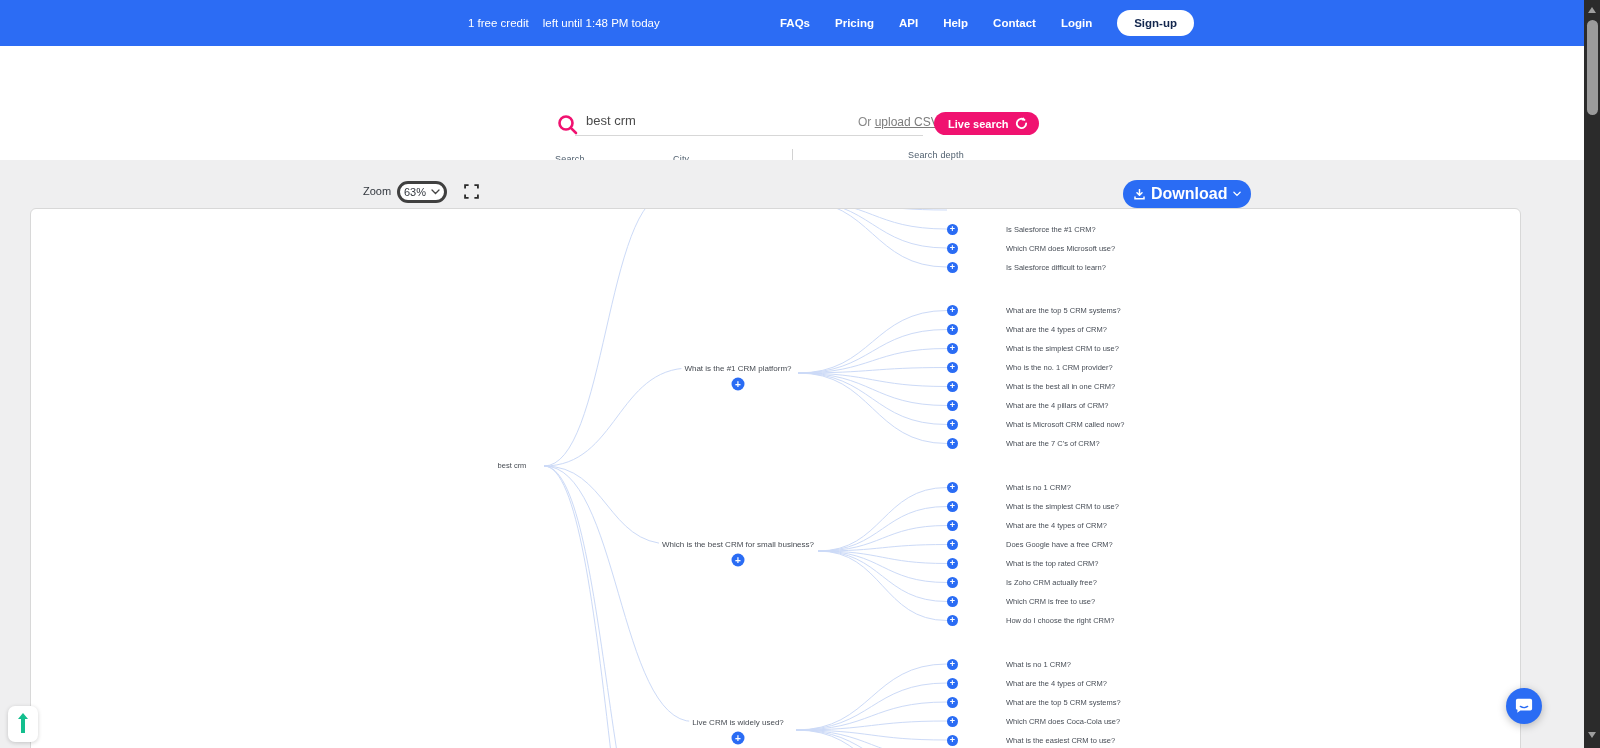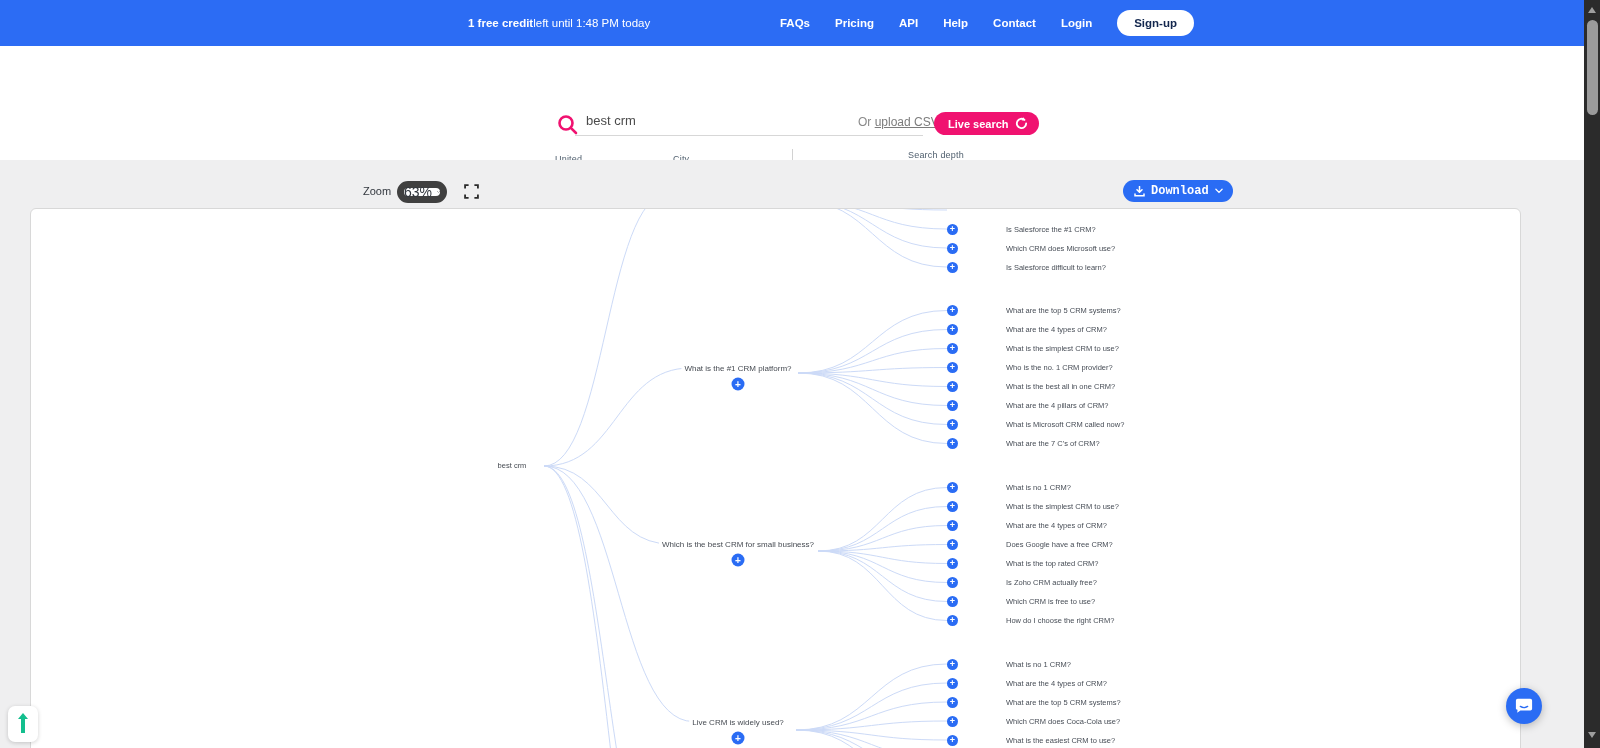--- a/index.html
+++ b/index.html
@@ -5,21 +5,21 @@
   html,body{margin:0;padding:0;}
   body{
     width:1600px;height:748px;position:relative;overflow:hidden;
     font-family:"Liberation Sans",sans-serif;background:#fff;
   }
   
   .navbar{position:absolute;left:0;top:0;width:1600px;height:46px;background:#2c6cf4;z-index:10;}
   .brand{position:absolute;left:353px;top:0;height:46px;display:flex;align-items:center;gap:8px;cursor:pointer;}
   .brand-text{color:#fff;font-size:18px;font-weight:700;letter-spacing:.2px;}
   .credit{position:absolute;left:468px;top:0;height:46px;display:flex;align-items:center;color:#fff;font-size:11.5px;}
-  .credit b{font-weight:700;margin-right:0;}
+  .credit b{font-weight:400;margin-right:14px;}
   .nav-links{position:absolute;right:406px;top:0;height:46px;display:flex;align-items:center;gap:25px;}
   .nav-links a{color:#fff;font-size:11.5px;font-weight:600;text-decoration:none;cursor:pointer;white-space:nowrap;}
   .signup{background:#fff;color:#12264d;font-weight:700;font-size:11.5px;border:none;border-radius:999px;
     padding:7px 17px;cursor:pointer;font-family:inherit;}
   
   .search-section{position:absolute;left:0;top:46px;width:1600px;height:114px;background:#fff;}
   .search-icon{position:absolute;left:557px;top:68px;}
   .search-input{position:absolute;left:584px;top:66px;width:270px;border:none;outline:none;
     font-size:13px;color:#4b4b4b;font-family:inherit;background:transparent;}
   .search-underline{position:absolute;left:575px;top:89px;width:348px;height:1px;background:#d7d7d7;}
@@ -29,25 +29,25 @@
     border-radius:999px;background:#f01270;color:#fff;font-size:11px;font-weight:700;font-family:inherit;
     display:flex;align-items:center;gap:6px;cursor:pointer;}
   .filter-label{position:absolute;font-size:9px;color:#51606f;letter-spacing:.2px;}
   .pill{position:absolute;height:21px;border:1px solid #d3d7db;border-radius:999px;background:#fff;
     display:flex;align-items:center;gap:5px;padding:0 8px;font-size:9.5px;color:#3a4048;cursor:pointer;box-sizing:border-box;}
   .pill .spacer{flex:1;}
   .v-divider{position:absolute;left:792px;top:103px;width:1px;height:48px;background:#d2d2d2;}
   
   .content-bg{position:absolute;left:0;top:160px;width:1600px;height:588px;background:#efeff0;}
   .zoom-label{position:absolute;left:363px;top:185px;font-size:11px;color:#33383f;}
-  .zoom-pill{position:absolute;left:397px;top:181px;width:50px;height:22px;border:7px solid #404040;border-radius:999px;
-    background:#fff;display:flex;align-items:center;justify-content:center;gap:5px;font-size:14px;color:#33383f;cursor:pointer;box-sizing:border-box;}
+  .zoom-pill{position:absolute;left:397px;top:181px;width:50px;height:22px;border:3px solid #404040;border-radius:999px;
+    background:#fff;display:flex;align-items:center;justify-content:center;gap:5px;font-size:11px;color:#33383f;cursor:pointer;box-sizing:border-box;}
   .fullscreen-btn{position:absolute;left:464px;top:184px;width:15px;height:15px;cursor:pointer;background:none;border:none;padding:0;}
-  .download-btn{position:absolute;left:1123px;top:180px;height:22px;padding:0 10px 0 11px;border:none;border-radius:999px;
-    background:#2a6cf4;color:#fff;font-size:12px;font-weight:700;font-family:Liberation Mono, monospace;
+  .download-btn{position:absolute;left:1123px;top:180px;height:28px;padding:0 10px 0 11px;border:none;border-radius:999px;
+    background:#2a6cf4;color:#fff;font-size:16px;font-weight:700;font-family:Liberation Sans, sans-serif;
     display:flex;align-items:center;gap:6px;cursor:pointer;}
   
   .canvas-card{position:absolute;left:30px;top:208px;width:1491px;height:600px;background:#fff;
     border:1px solid #d8d8d8;border-radius:6px;box-sizing:border-box;overflow:hidden;}
   #mindmap-curves{position:absolute;left:0;top:0;}
   #mindmap-curves path{fill:none;stroke:#ccdaf7;stroke-width:1;}
   .mm-root{position:absolute;transform:translate(-50%,-50%);font-size:7.5px;color:#464b52;background:#fff;
     padding:1px 2px;white-space:nowrap;cursor:pointer;}
   .mm-label{position:absolute;transform:translate(-50%,-50%);font-size:8px;color:#464b52;background:#fff;
     padding:1px 3px;white-space:nowrap;cursor:pointer;}
@@ -102,21 +102,21 @@
     <span>Or </span><span class="link">upload CSV</span>
   </div>
   <button class="live-search-btn">
     <span>Live search</span>
     <svg width="13" height="13" viewBox="0 0 14 14">
       <path d="M12,7 a5,5 0 1 1 -1.8,-3.9" stroke="#fff" stroke-width="2" fill="none" stroke-linecap="round"></path>
       <path d="M9.2,0.2 L10.8,3.6 L7.2,3.8 Z" fill="#fff"></path>
     </svg>
   </button>
 
-  <span class="filter-label" style="left:555px;top:108px;">United</span>
+  <span class="filter-label" style="left:555px;top:108px;">Search</span>
   <div class="pill" style="left:552px;top:126px;width:113px;">
     <svg width="11" height="11" viewBox="0 0 12 12">
       <defs>
           <clipPath id="fc">
             <circle cx="6" cy="6" r="6"></circle>
           </clipPath>
         </defs>
       <g clip-path="url(#fc)">
         <rect width="12" height="12" fill="#fff"></rect>
         <g fill="#cf2b36">

